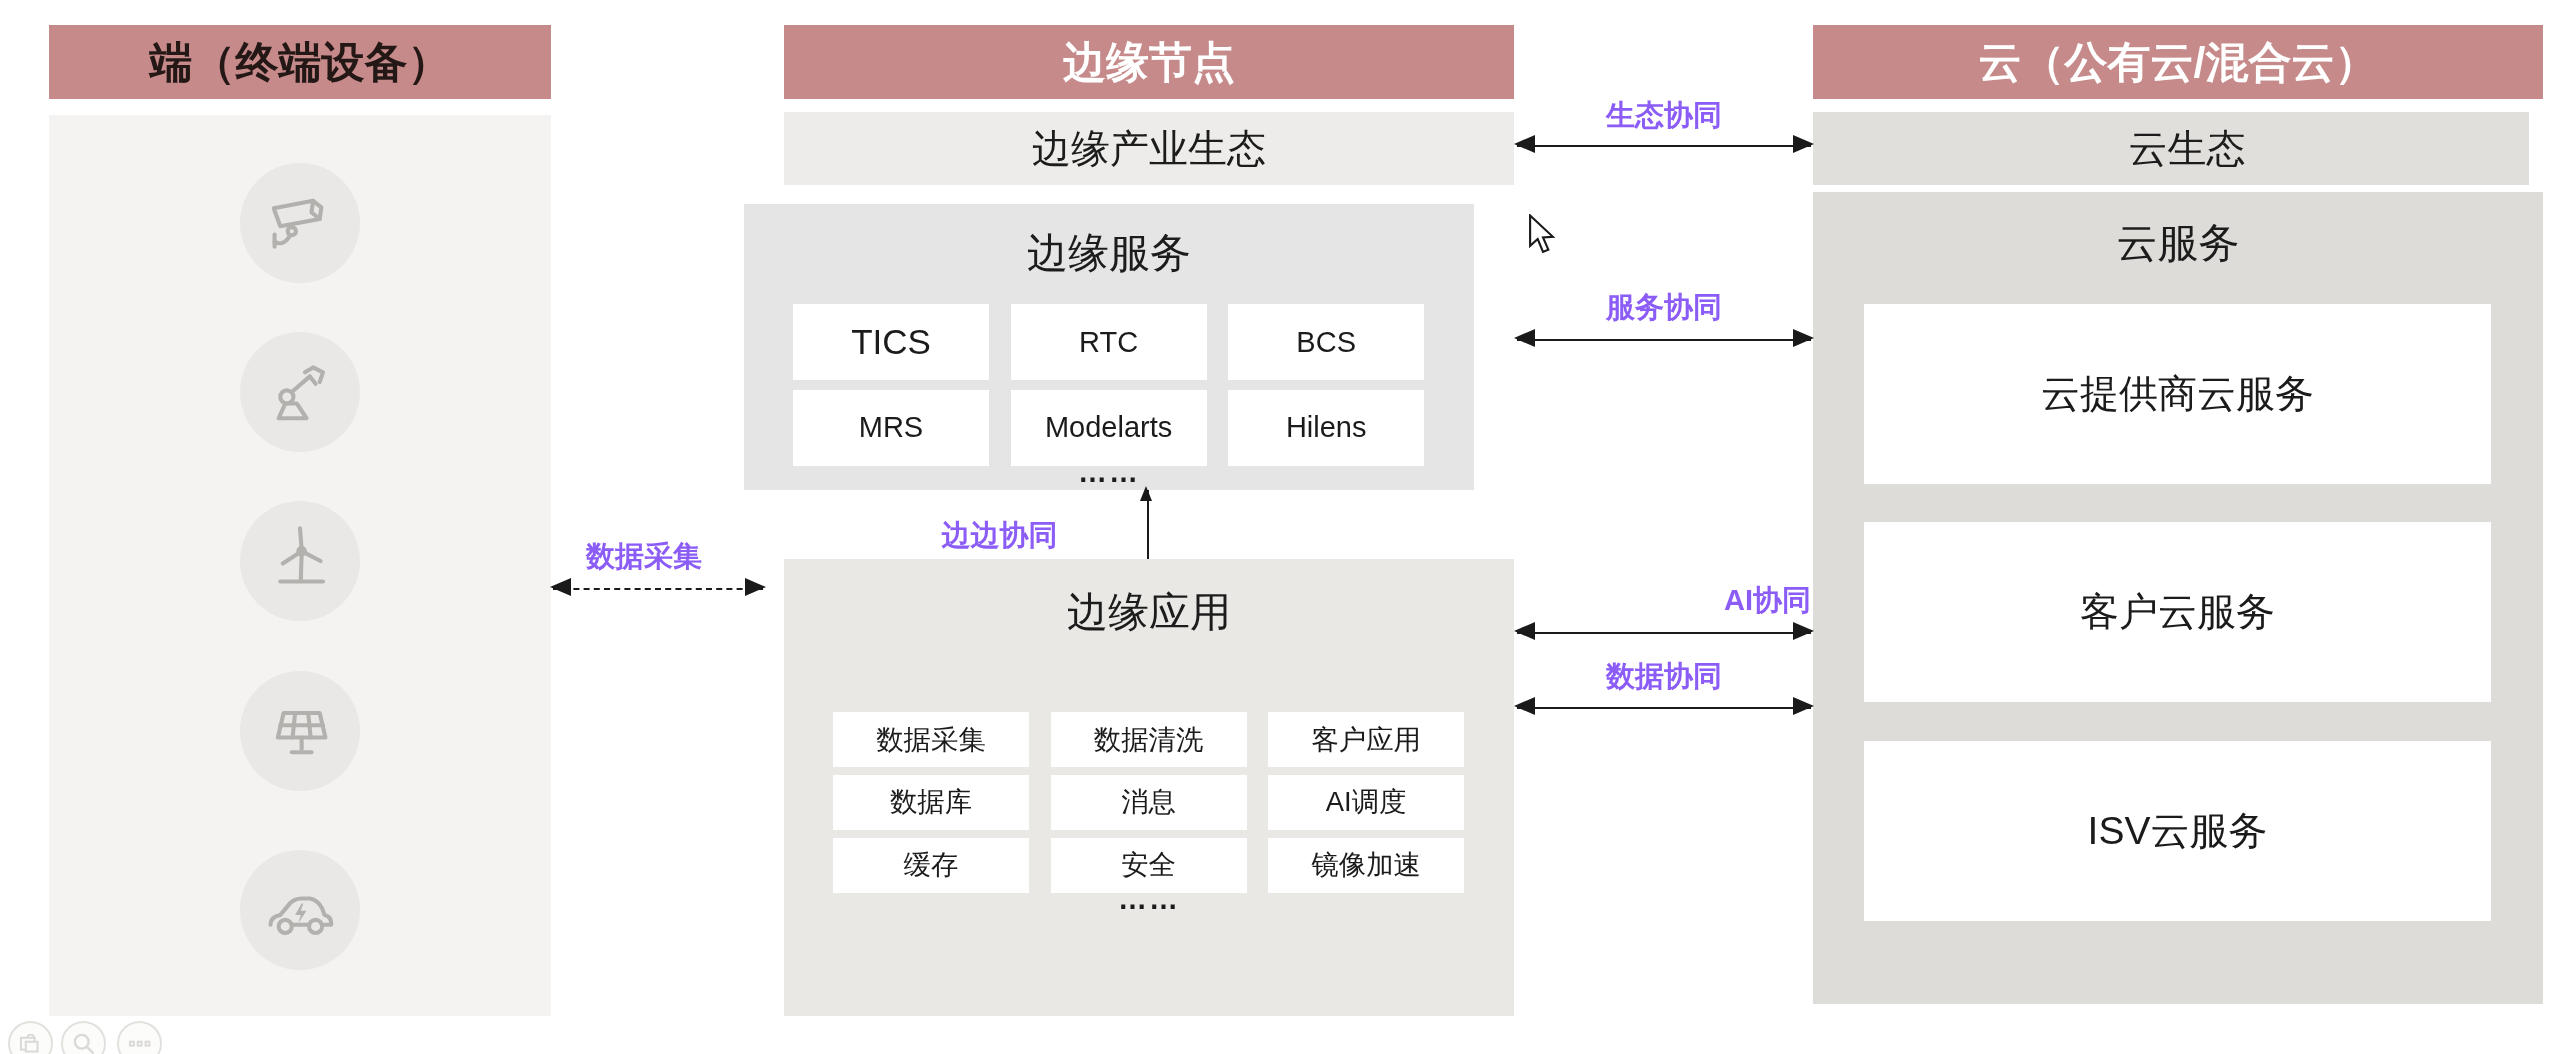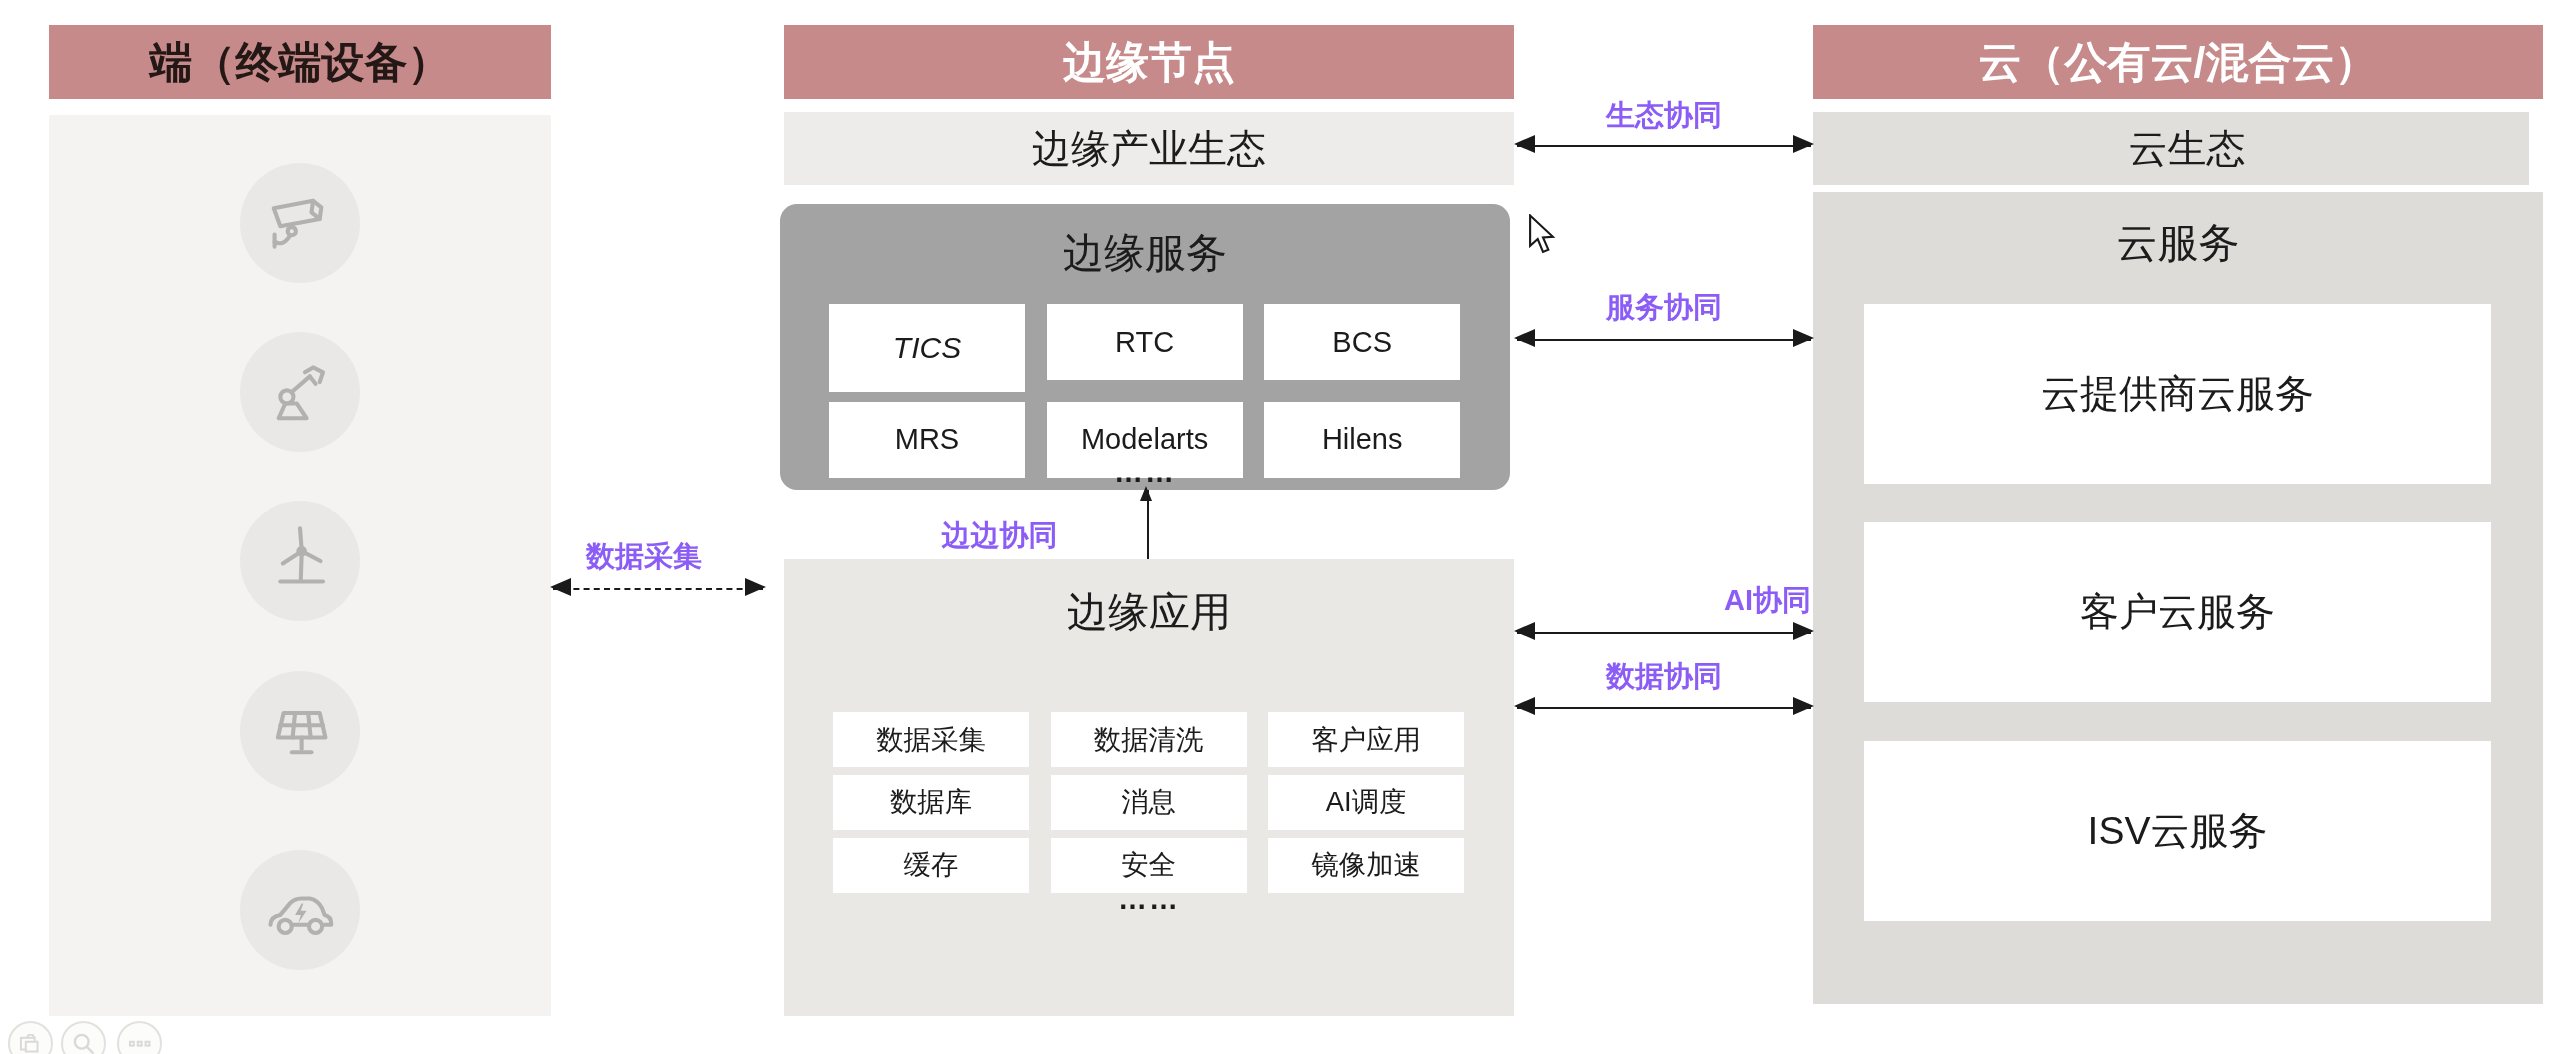--- a/index.html
+++ b/index.html
@@ -114,24 +114,24 @@
         <circle cx="69" cy="70" r="8"></circle>
         <path d="M52 42 L44 56 L51 56 L48 66 L58 51 L51 51 L54 42 Z" fill="currentColor" stroke="none"></path>
       </svg>
     </div>
   </div>
 
   <div class="col-header light" style="left:784px; width:730px;">边缘节点</div>
 
   <div class="eco-bar" style="left:784px; width:730px; background:#edecea;">边缘产业生态</div>
 
-  <div class="panel" style="left:780px; top:204px; width:730px; height:286px; background:#a3a3a3;border-radius:17px;">
+  <div class="panel" style="left:744px; top:204px; width:730px; height:286px; background:#e5e5e5;">
     <div class="panel-title" style="top:21.6px;">边缘服务</div>
     <div class="grid" style="left:49px; top:100px; width:632px; gap:9.8px 21.6px;">
-      <div class="wbox" style="width:196px; height:88px; font-size:30px;font-style:italic;">TICS</div>
+      <div class="wbox" style="width:196px; height:76px; font-size:35px;">TICS</div>
       <div class="wbox" style="width:196px; height:76px; font-size:29px;">RTC</div>
       <div class="wbox" style="width:196px; height:76px; font-size:29px;">BCS</div>
       <div class="wbox" style="width:196px; height:76px; font-size:29px;">MRS</div>
       <div class="wbox" style="width:196px; height:76px; font-size:29px;">Modelarts</div>
       <div class="wbox" style="width:196px; height:76px; font-size:29px;">Hilens</div>
     </div>
     <div class="ellipsis" style="left:267px; top:259px; width:196px;">……</div>
   </div>
 
   <div class="orange-label" style="left:882px; top:516px; width:235px;">边边协同</div>

